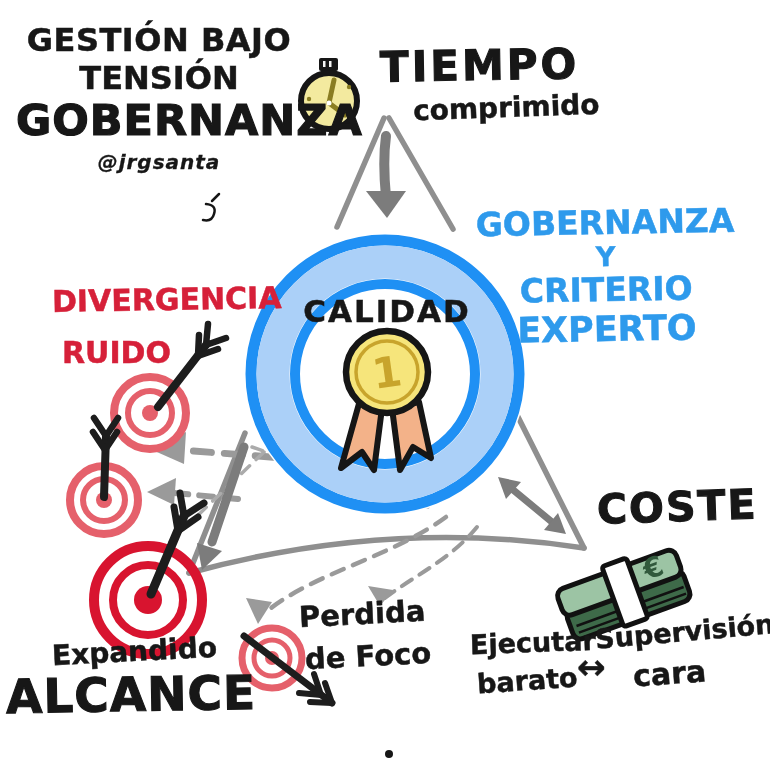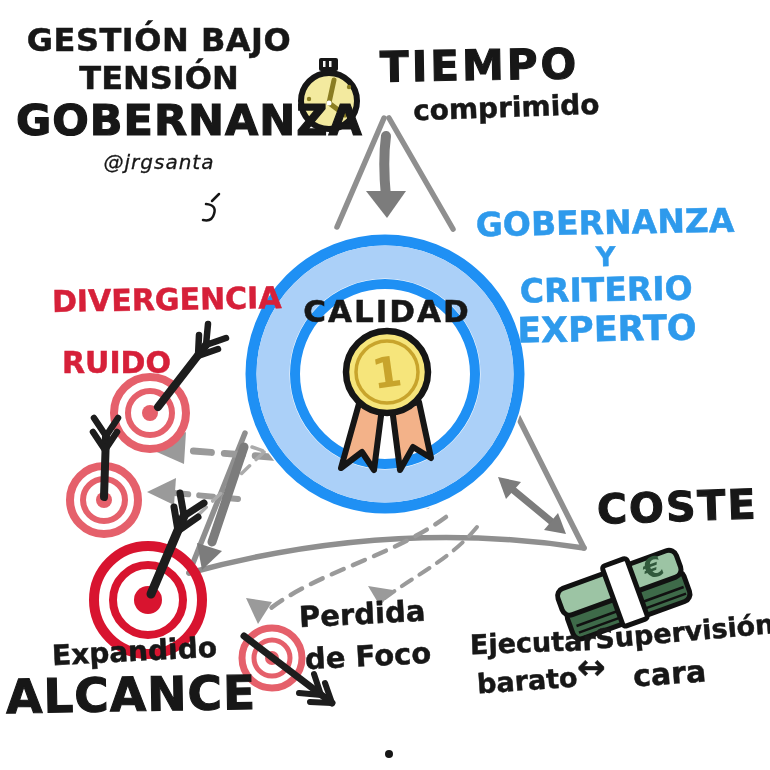--- a/index.html
+++ b/index.html
@@ -14,21 +14,21 @@
     -webkit-text-stroke:0.5px currentColor;line-height:1.05;
   }
   .xl{-webkit-text-stroke:1.1px currentColor;}
   .blue{color:#2e9aec;}
   .red{color:#d62039;}
   .center{text-align:center;}
   .title-block{left:16px;top:24px;width:286px;}
   .title-l1{font-size:32px;letter-spacing:0.5px;}
   .title-l2{font-size:32px;margin-top:4px;}
   .title-l3{font-size:43px;margin-top:3px;letter-spacing:1px;-webkit-text-stroke:1.2px #171717;}
-  .signature{font-size:20px;margin-top:9px;font-style:italic;font-weight:400;letter-spacing:1px;-webkit-text-stroke:0.3px #171717;}
+  .signature{font-size:20px;margin-top:9px;font-style:italic;font-weight:700;letter-spacing:1px;-webkit-text-stroke:0.3px #171717;}
   .gob-block{left:466px;top:206px;width:280px;transform:rotate(-1deg);}
   .gob1{font-size:33px;}
   .gob2{font-size:27px;margin-top:2px;}
   .gob3{font-size:33px;margin-top:2px;}
   .gob4{font-size:35px;margin-top:3px;}
 </style>
 </head>
 <body>
 
 <div class="canvas">
@@ -166,21 +166,21 @@
     <div class="t blue gob-block center">
       <div class="gob1">GOBERNANZA</div>
       <div class="gob2">Y</div>
       <div class="gob3">CRITERIO</div>
       <div class="gob4">EXPERTO</div>
     </div>
 
     <div class="t center" style="left:285px;top:295px;width:204px;font-size:31px;letter-spacing:2px;">CALIDAD</div>
 
     <div class="t red" style="left:52px;top:284px;font-size:30px;transform:rotate(-1deg);">DIVERGENCIA</div>
-    <div class="t red" style="left:62px;top:347px;font-size:30px;">RUIDO</div>
+    <div class="t red" style="left:62px;top:337px;font-size:30px;">RUIDO</div>
 
     <div class="t" style="left:52px;top:637px;font-size:28px;transform:rotate(-3deg);">Expandido</div>
     <div class="t xl" style="left:6px;top:670px;font-size:47px;letter-spacing:1px;transform:rotate(-1deg);">ALCANCE</div>
 
     <div class="t" style="left:299px;top:599px;font-size:29px;transform:rotate(-3deg);">Perdida</div>
     <div class="t" style="left:305px;top:641px;font-size:29px;transform:rotate(-3deg);">de Foco</div>
 
     <div class="t xl" style="left:597px;top:486px;font-size:41px;letter-spacing:2px;transform:rotate(-2deg);">COSTE</div>
     <div class="t" style="left:470px;top:629px;font-size:27px;transform:rotate(-2deg);">Ejecutar</div>
     <div class="t" style="left:477px;top:667px;font-size:27px;transform:rotate(-4deg);">barato</div>

